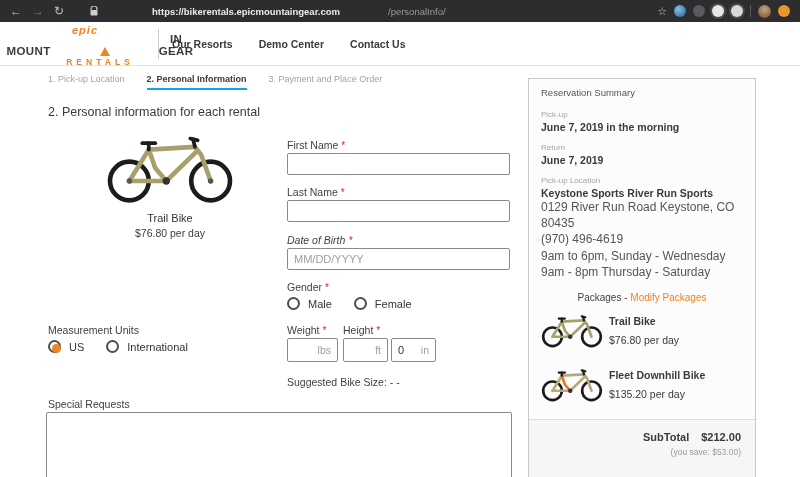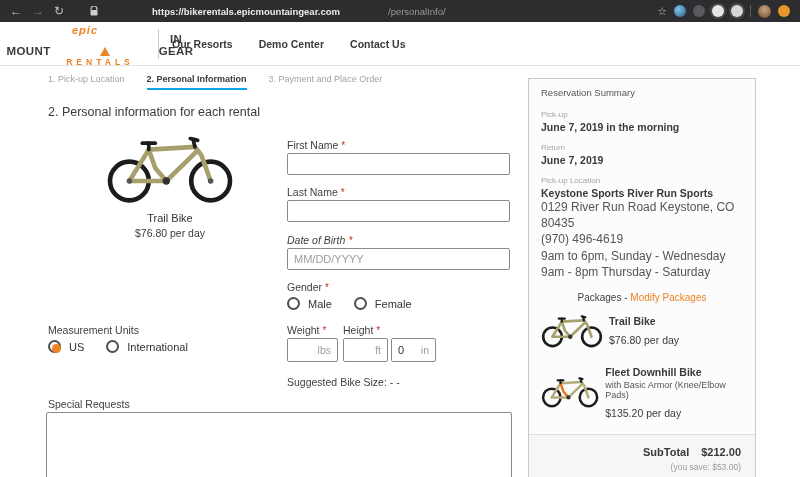--- a/index.html
+++ b/index.html
@@ -300,21 +300,20 @@
       <g stroke="#1c1c1c" stroke-width="5" stroke-linecap="round">
           <path d="M40,11 L54,11"></path>
           <path d="M47,11 L47,18"></path>
           <path d="M92,6 L100,8"></path>
           <path d="M97,15 L95,7"></path>
         </g>
       <circle cx="66" cy="52" r="5" fill="#333"></circle>
     </svg>
     <div class="pkg-info">
       <div class="pkg-name">Fleet Downhill Bike</div>
-      <div class="pkg-sub">with Basic Armor (Knee/Elbow Pads)</div>
       <div class="pkg-price">$135.20 per day</div>
     </div>
   </div>
 
   <div class="sum-footer">
     <div class="subtotal-row">
       <span>SubTotal</span><span class="gap"></span><span>$212.00</span>
     </div>
     <div class="savings">(you save: $53.00)</div>
 

